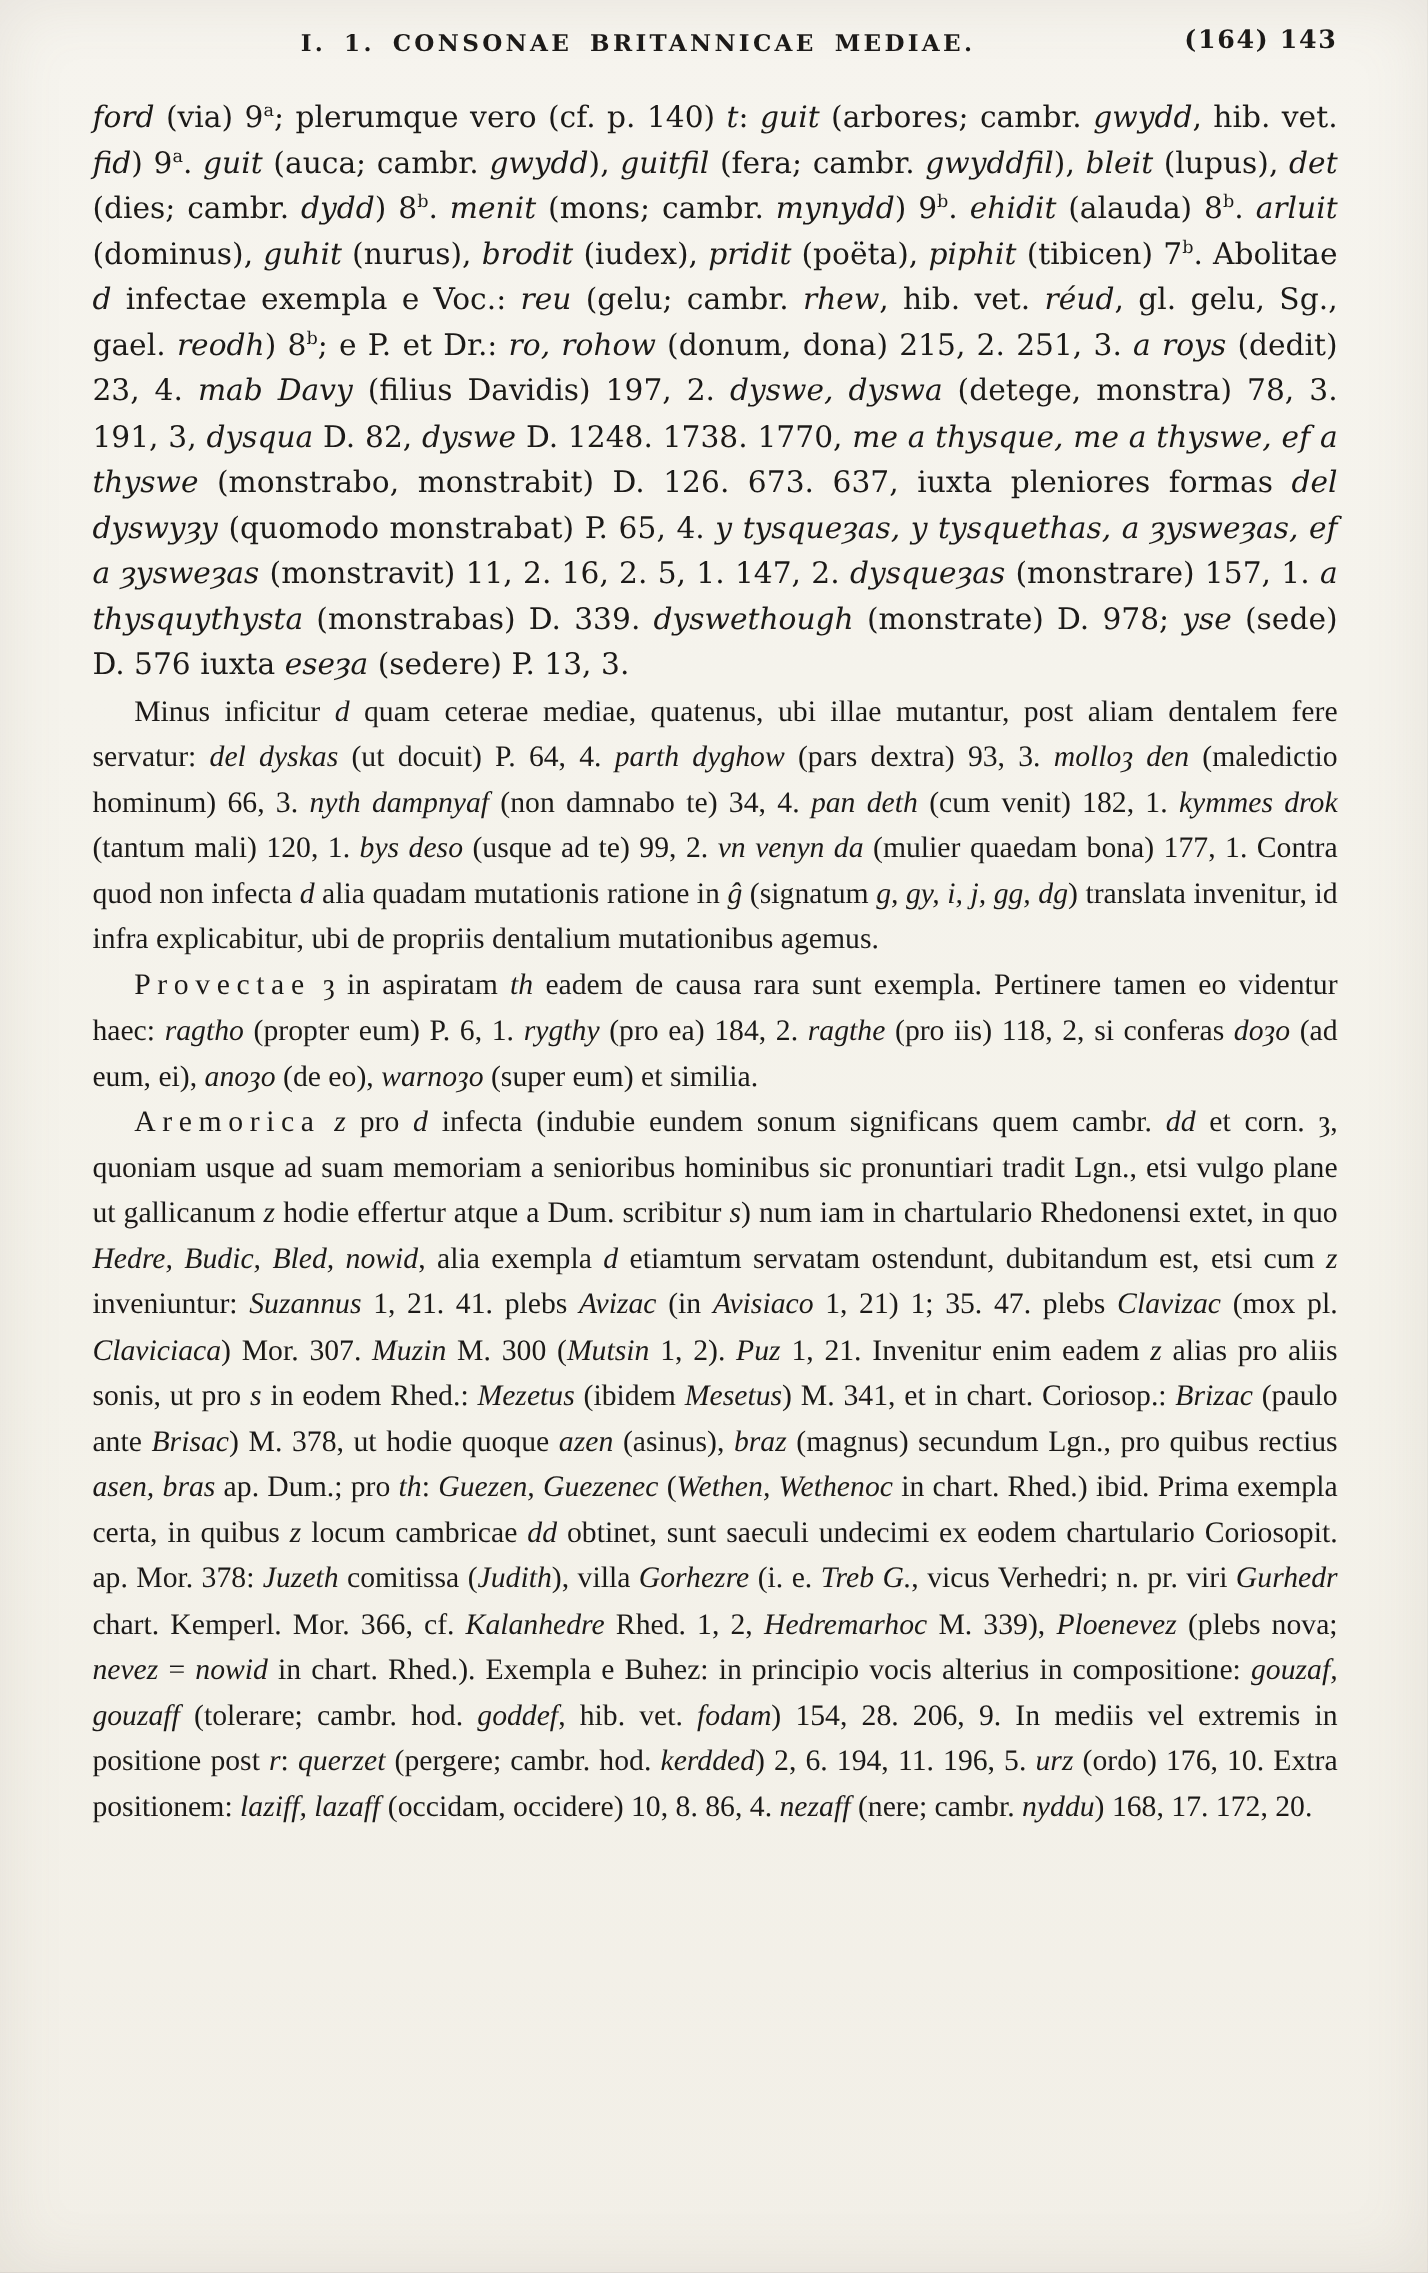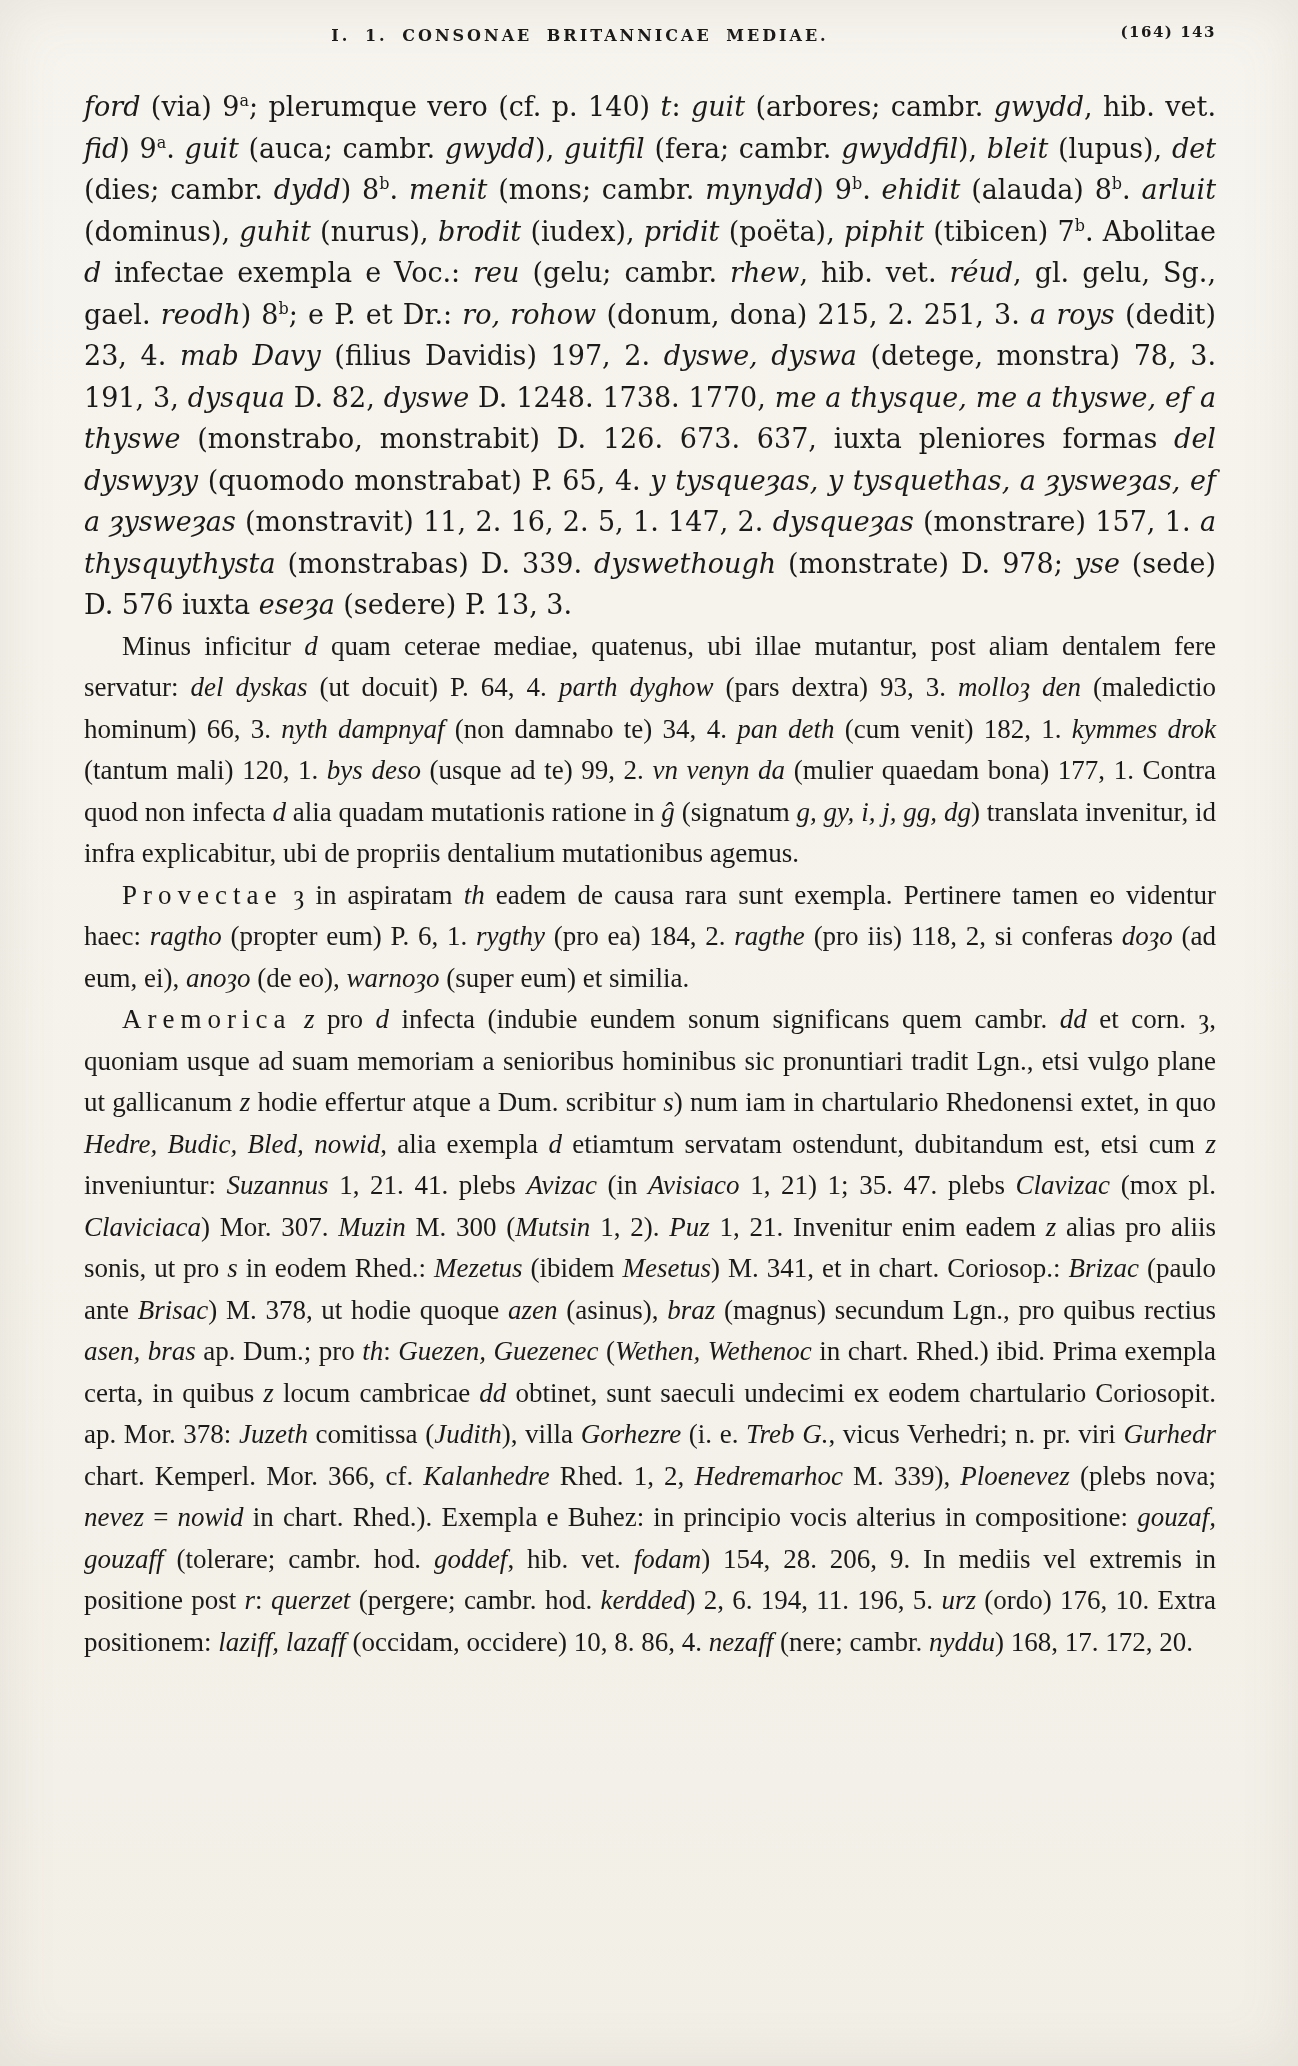--- a/index.html
+++ b/index.html
@@ -12,26 +12,26 @@
     box-shadow: inset 0 0 60px rgba(120,110,90,0.12);
     padding: 26px 82px 0 84px;
     font-family: "DejaVu Serif", "Liberation Serif", "DejaVu Sans", serif;
     color: #1c1a18;
     overflow: hidden;
     position: relative;
   }
   .page-header { position: relative; height: 44px; margin-bottom: 16px; }
   .header-title {
     position: absolute; left: 170px; right: 310px; top: 0;
-    text-align: center; font-weight: 700; font-size: 16px;
+    text-align: center; font-weight: 700; font-size: 21px;
     letter-spacing: 3px; word-spacing: 6px; white-space: nowrap;
   }
   .header-pageref {
     position: absolute; right: 0; top: -3px;
-    font-weight: 700; font-size: 15px; letter-spacing: 1.5px;
+    font-weight: 700; font-size: 23px; letter-spacing: 1.5px;
   }
   .page-body { font-size: 27px; line-height: 41.5px; text-align: justify; }
   .para { margin: 0; padding: 0; }
   .para.indent { text-indent: 38px; font-family: Liberation Serif, serif; }
   .it { font-style: italic; }
   .spaced { letter-spacing: 6px; }
   .sup { vertical-align: super; font-size: 16px; line-height: 0; }
 </style>
 </head>
 <body>

